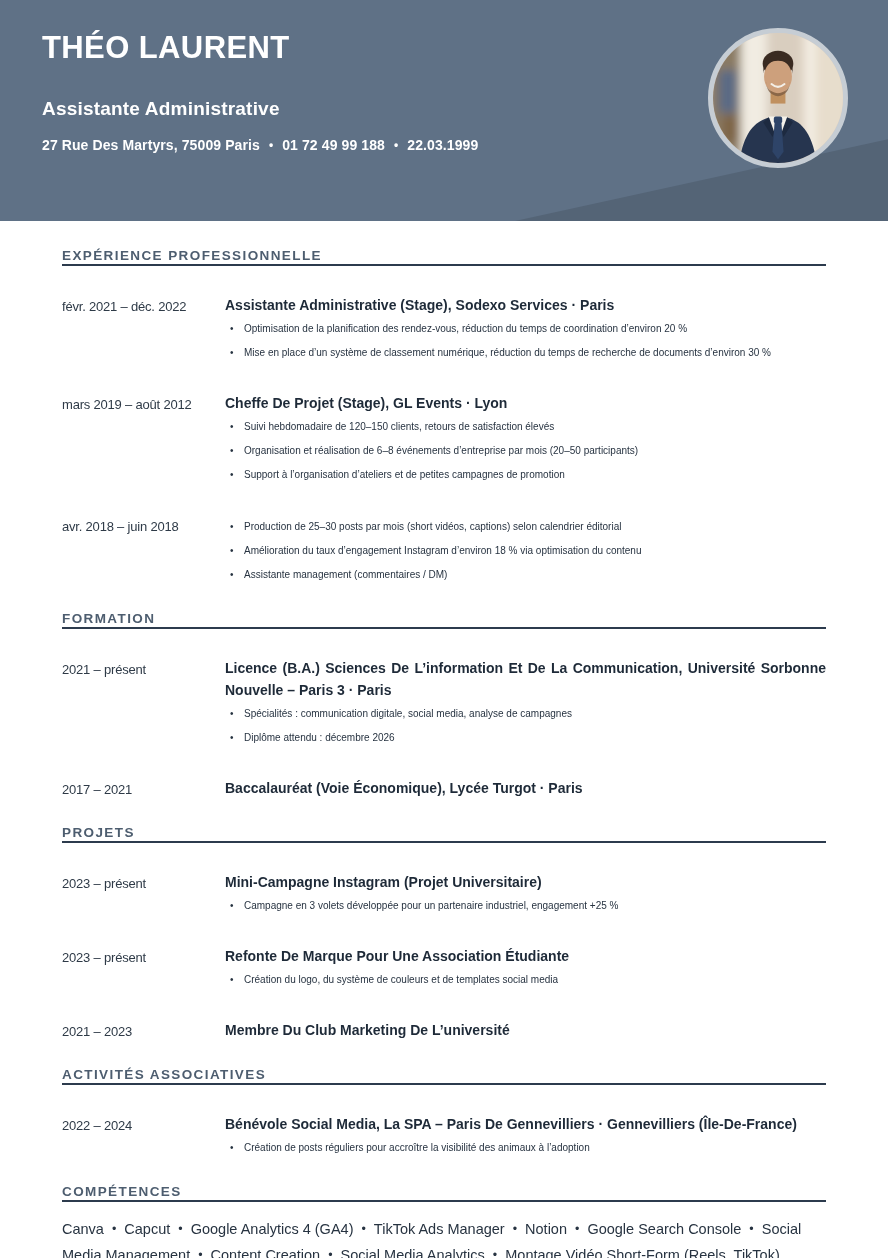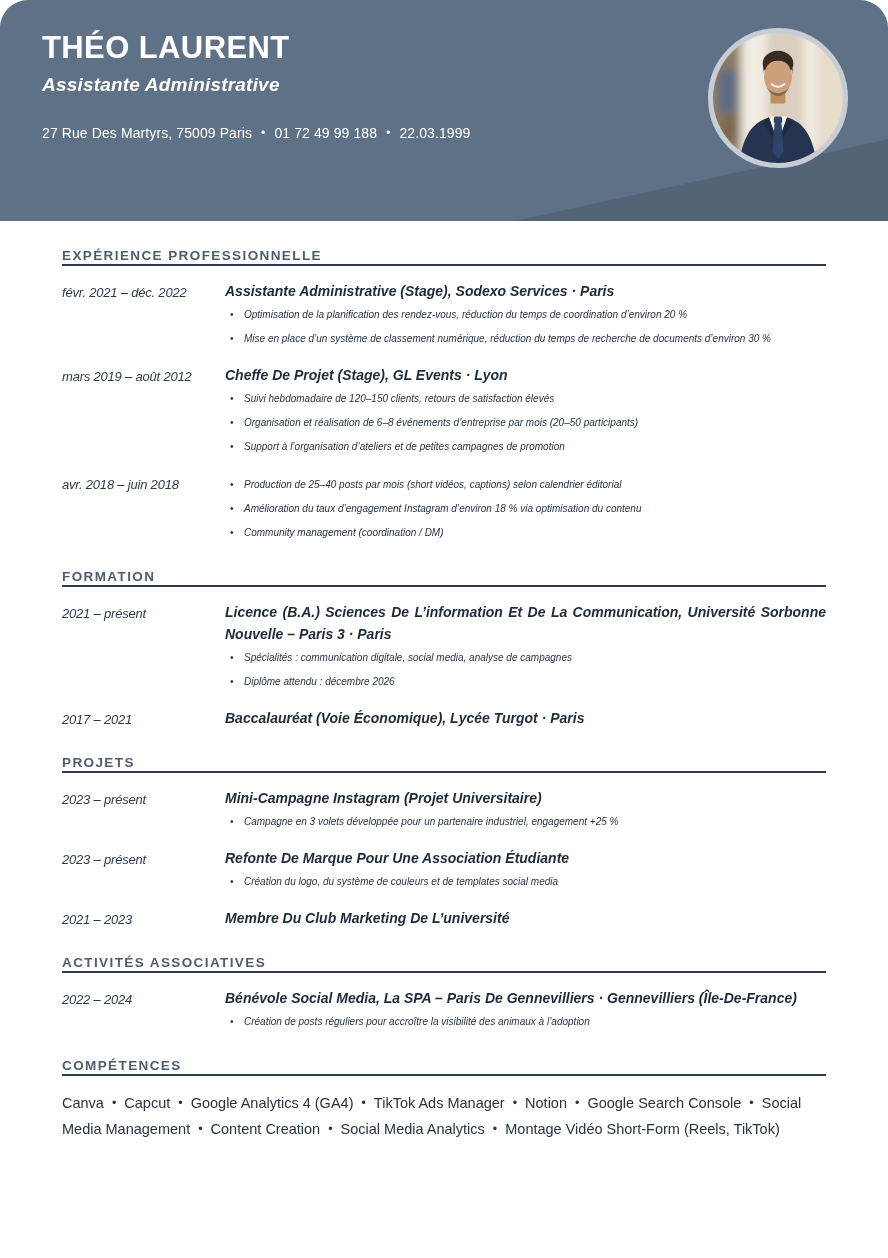--- a/index.html
+++ b/index.html
@@ -6,21 +6,20 @@
   html, body { background: #ffffff; }
   body { font-family: "Liberation Sans", "DejaVu Sans", sans-serif; }
 
   .page {
     position: relative;
     width: 888px;
     height: 1258px;
     margin: 0 auto;
     background: #ffffff;
     overflow: hidden;
-    border-radius: 28px;
   }
 
   
   .header {
     position: relative;
     height: 221px;
     background: #5f7186;
     color: #ffffff;
     overflow: hidden;
   }
@@ -35,30 +34,29 @@
     padding: 31px 0 0 42px;
     z-index: 2;
   }
   .name {
     font-size: 31px;
     font-weight: 800;
     letter-spacing: 0.4px;
     line-height: 1.1;
   }
   .subtitle {
-    margin-top: 9px;
+    margin-top: 33px;
     font-size: 19px;
-    font-style: italic;
     font-weight: 700;
     letter-spacing: 0.2px;
   }
   .contact {
-    margin-top: 29px;
+    margin-top: 17px;
     font-size: 14px;
-    font-weight: 400;
+    font-weight: 700;
     letter-spacing: 0.1px;
   }
   .contact .sep {
     display: inline-block;
     margin: 0 9px;
     font-size: 12px;
     transform: translateY(-1px);
   }
   .photo-wrap {
     position: absolute;
@@ -82,21 +80,21 @@
 
   .sec-head {
     font-size: 13.5px;
     font-weight: 700;
     color: #4d5d6f;
     letter-spacing: 1.4px;
     padding-bottom: 1px;
     border-bottom: 2px solid #2c3b4d;
   }
 
-  .entry { display: flex; margin-top: 14px; font-style: italic; }
+  .entry { display: flex; margin-top: 28px; }
   .entry-date {
     flex: 0 0 163px;
     width: 163px;
     font-size: 13px;
     color: #2e3a47;
     letter-spacing: -0.2px;
     padding-top: 3px;
     line-height: 20px;
   }
   .entry-main { flex: 1 1 auto; min-width: 0; }
@@ -211,23 +209,23 @@
             <li>Organisation et réalisation de 6–8 événements d’entreprise par mois (20–50 participants)</li>
             <li>Support à l’organisation d’ateliers et de petites campagnes de promotion</li>
           </ul>
         </div>
       </div>
 
       <div class="entry">
         <div class="entry-date">avr. 2018 – juin 2018</div>
         <div class="entry-main">
           <ul class="bullets">
-            <li>Production de 25–40 posts par mois (short vidéos, captions) selon calendrier éditorial</li>
+            <li>Production de 25–30 posts par mois (short vidéos, captions) selon calendrier éditorial</li>
             <li>Amélioration du taux d’engagement Instagram d’environ 18&nbsp;% via optimisation du contenu</li>
-            <li>Community management (coordination / DM)</li>
+            <li>Assistante management (commentaires / DM)</li>
           </ul>
         </div>
       </div>
     </section>
 
     <section class="section">
       <h2 class="sec-head">FORMATION</h2>
 
       <div class="entry">
         <div class="entry-date">2021 – présent</div>

